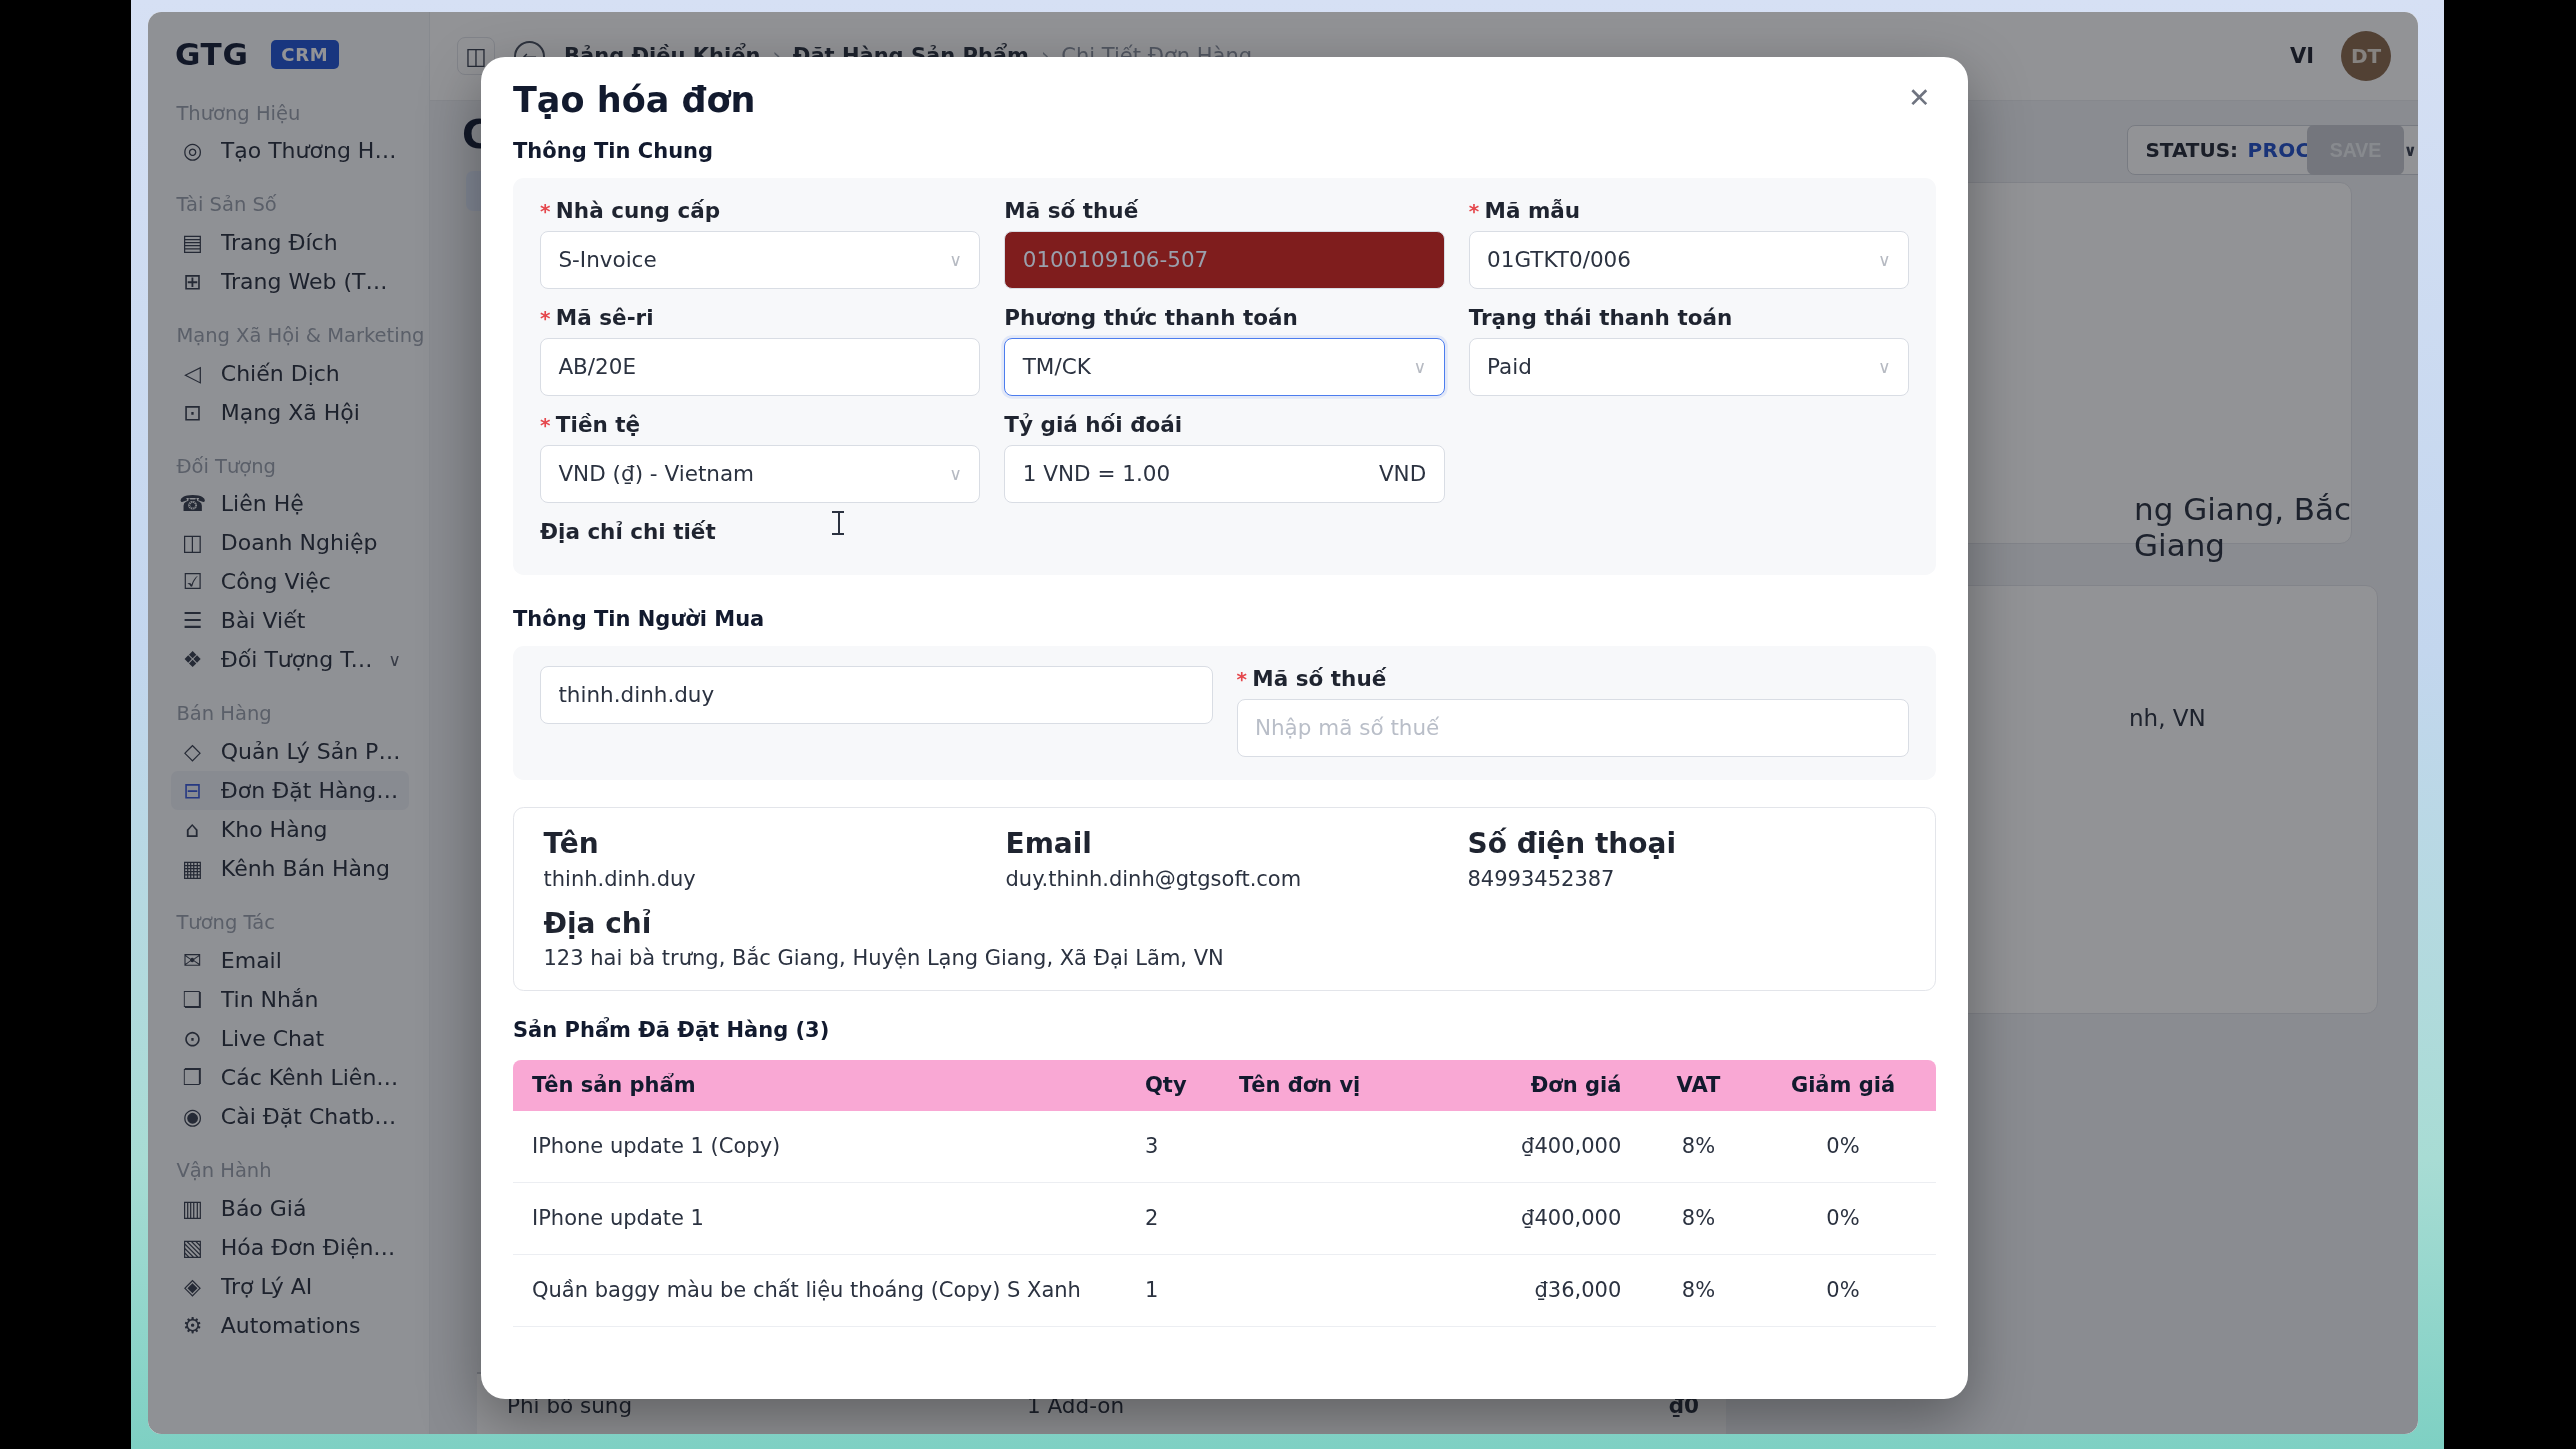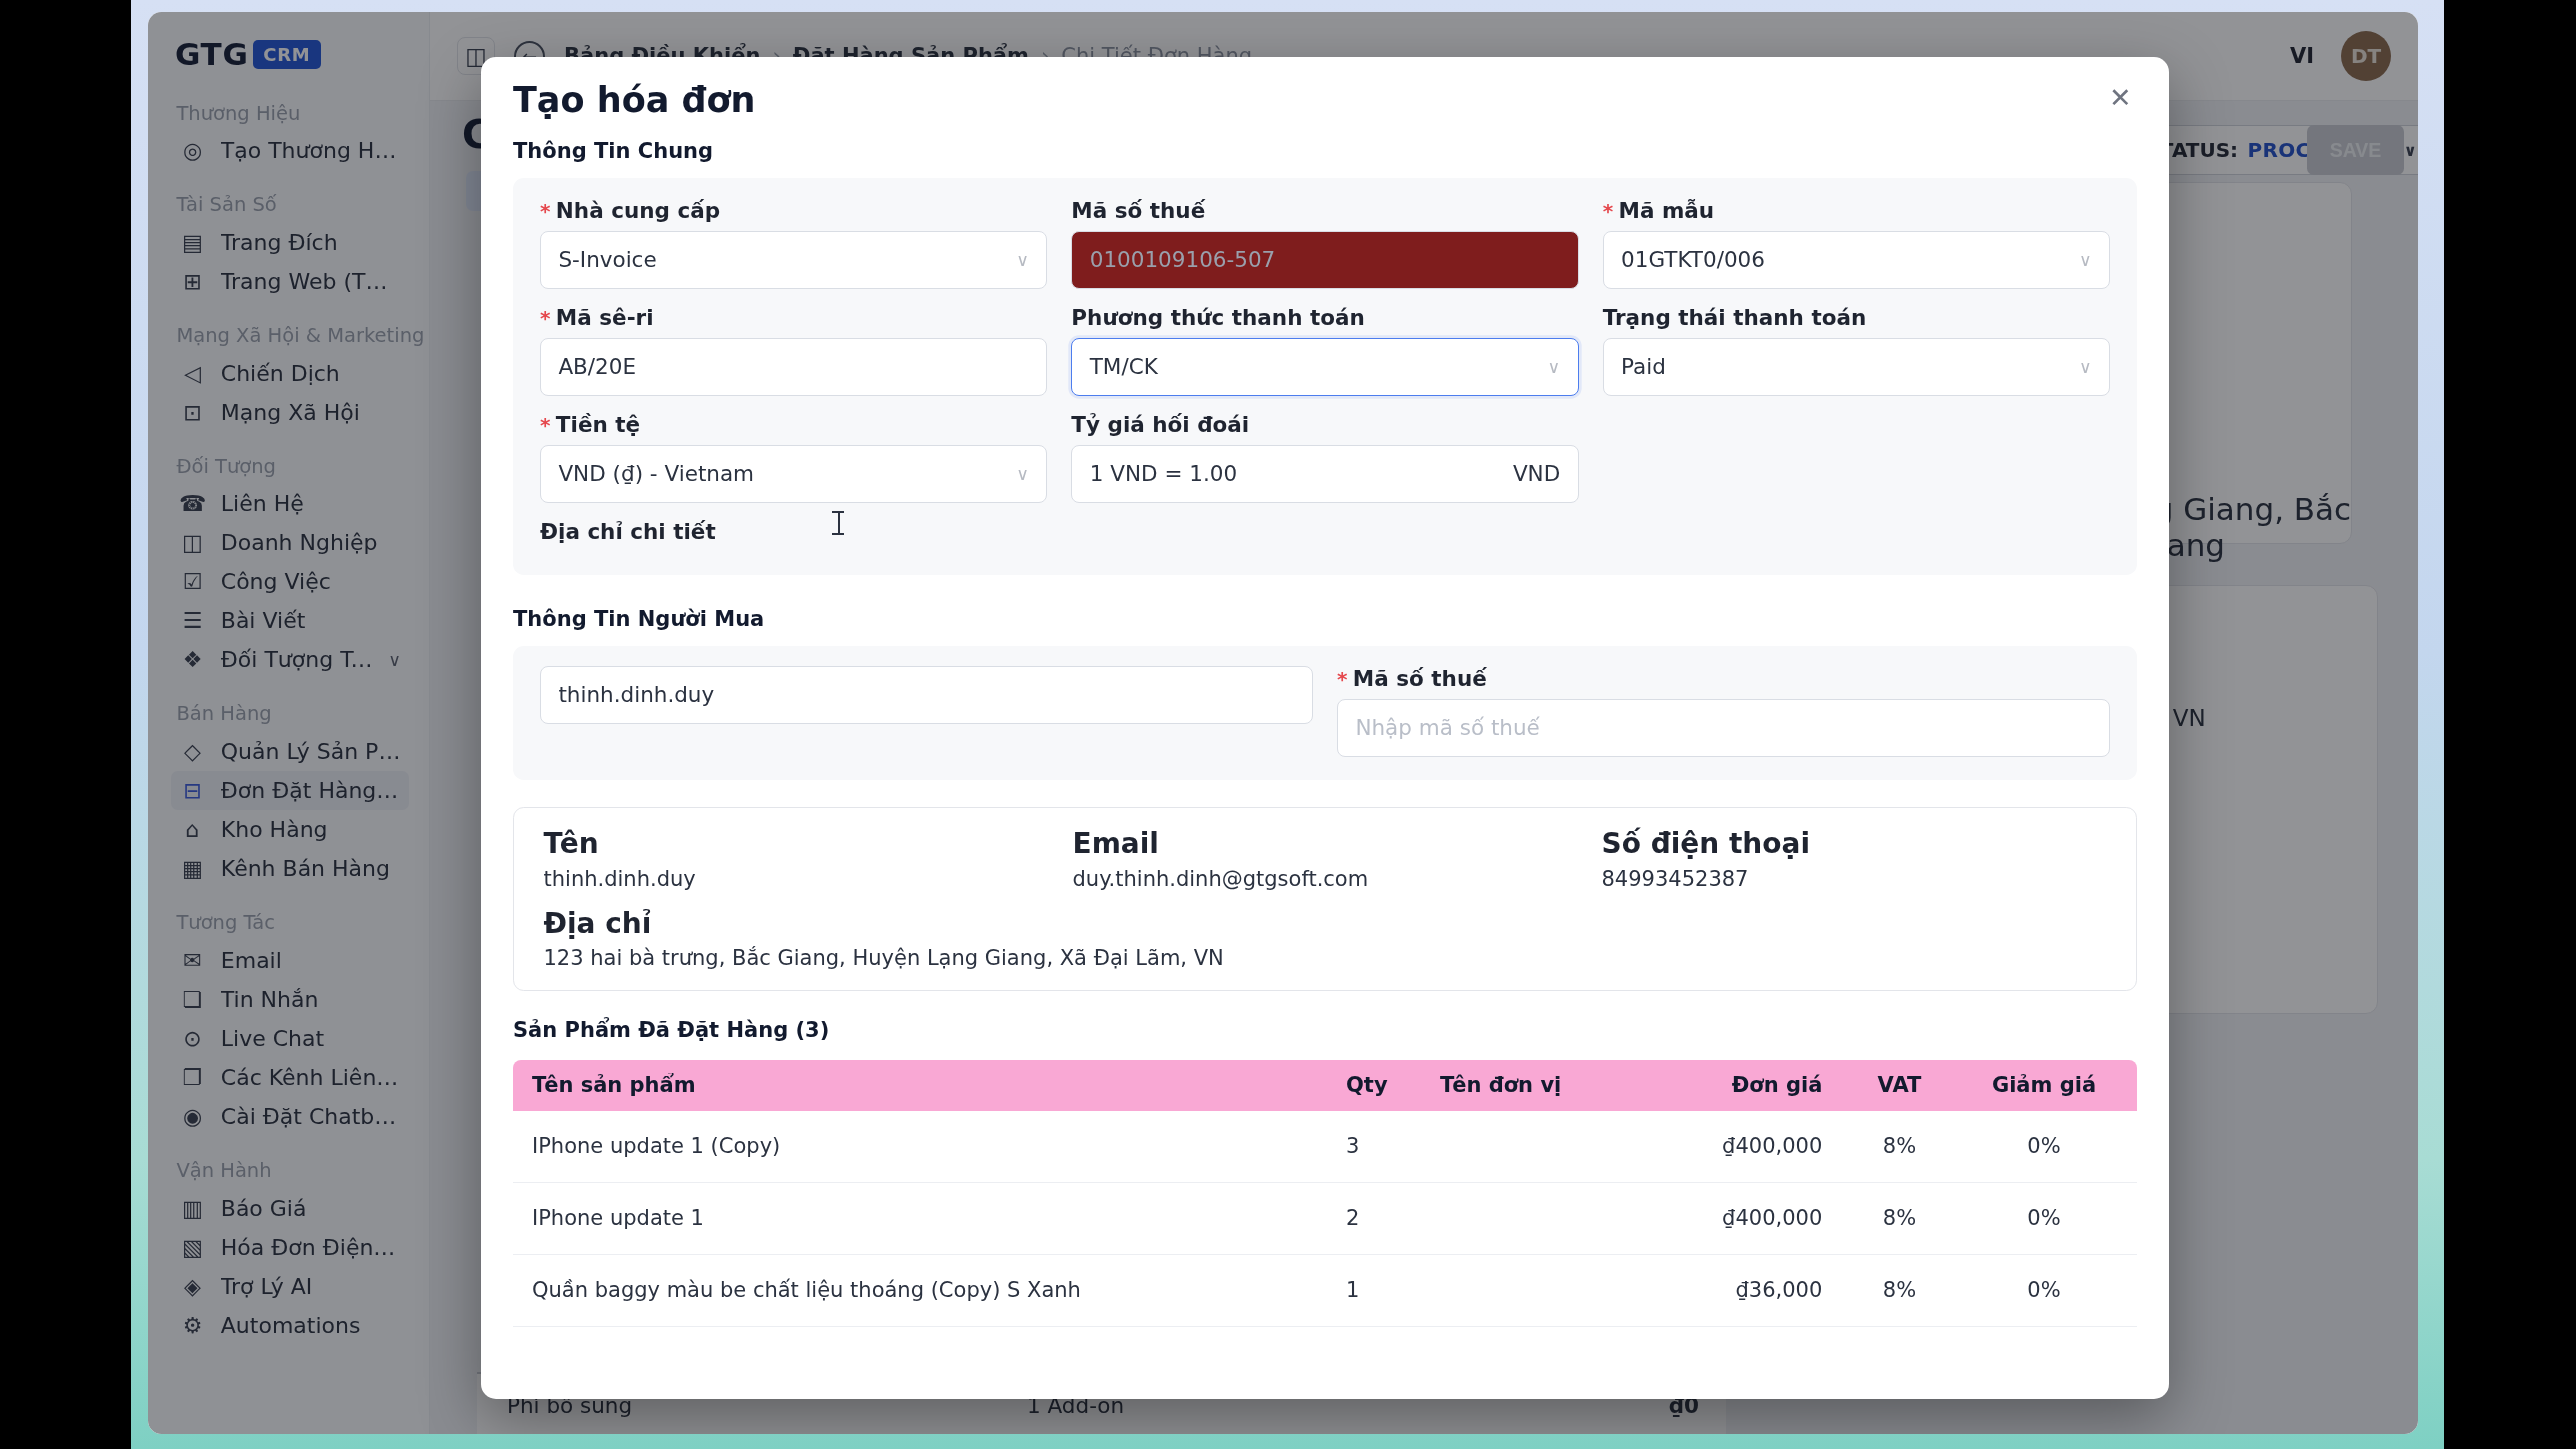--- a/index.html
+++ b/index.html
@@ -8,21 +8,21 @@
 
   .wallpaper { position:absolute; left:131px; top:0; width:2313px; height:1449px;
     background:linear-gradient(180deg,#d6e0f4 0%,#c3d6ee 45%,#a8dcd4 80%,#7ed0c3 100%); }
 
   .app { position:absolute; left:148px; top:12px; width:2270px; height:1422px;
     background:#fff; border-radius:13.4px; overflow:hidden; display:flex; }
 
   
   .sidebar { width:282px; min-width:282px; background:#fafbfd; border-right:1.3px solid #eceef2;
     padding:20px 20px 13.4px 23px; overflow:hidden; }
-  .logo-row { display:flex; align-items:center; gap:4px; padding:4px 0 6.7px 4px; }
+  .logo-row { display:flex; align-items:center; gap:22px; padding:4px 0 6.7px 4px; }
   .logo-text { font-size:31px; font-weight:700; color:#161f38; letter-spacing:0.7px; }
   .logo-badge { background:#2457d6; color:#fff; font-size:18px; font-weight:700;
     padding:4px 10.7px; border-radius:5px; letter-spacing:0.7px; }
   .sb-label { color:#9aa1ad; font-size:19.5px; margin:23px 0 6.7px 5.4px; white-space:nowrap; }
   .sb-item { display:flex; align-items:center; gap:14.8px; height:39px; padding:0 8px;
     border-radius:6.7px; font-size:22px; color:#2b3240; white-space:nowrap; overflow:hidden; cursor:pointer; }
   .sb-item.active { background:#edf0f6; }
   .sb-item.active .sb-icon { color:#3b5bdb; }
   .sb-icon { font-size:22px; color:#3a4150; width:27px; text-align:center; flex:none; }
   .sb-text { overflow:hidden; text-overflow:ellipsis; flex:1; }
@@ -64,22 +64,22 @@
   .bg-frag2 { position:absolute; left:1699px; top:604px; font-size:23px; color:#2b3240; }
   .bg-bottomrow { position:absolute; left:47px; top:1271px; width:1249px; height:64px; background:#fff;
     border-top:2px dashed #c8ccd4; display:flex; align-items:center; font-size:21.5px; color:#2b3240; }
   .bg-bottomrow .b1 { margin-left:30px; }
   .bg-bottomrow .b2 { position:absolute; left:550px; }
   .bg-bottomrow .b3 { position:absolute; right:27px; font-weight:600; }
 
   .overlay { position:absolute; inset:0; background:rgba(13,16,22,0.45); z-index:40; }
 
   
-  .modal { position:absolute; left:333px; top:45px; width:1688px; height:1342px; background:#fff;
-    border-radius:15px; z-index:60; box-shadow:0 20px 60px rgba(0,0,0,0.35);
+  .modal { position:absolute; left:333px; top:45px; width:1487px; height:1342px; background:#fff;
+    border-radius:24px; z-index:60; box-shadow:0 20px 60px rgba(0,0,0,0.35);
     display:flex; flex-direction:column; padding:23px 32px 27px; overflow:hidden; }
   .m-head { display:flex; align-items:flex-start; margin-bottom:19px; }
   .m-title { font-size:35px; font-weight:700; color:#121a2e; }
   .m-close { margin-left:auto; font-size:27px; color:#6f7480; background:none; border:none;
     line-height:1; padding:5.4px; cursor:pointer; }
   .m-h2 { font-size:21px; font-weight:700; color:#121a2e; margin-bottom:14.8px; }
   .grp { background:#f7f8fa; border-radius:10.7px; padding:20px 27px 23px; margin-bottom:5.4px; }
   .grid3 { display:grid; grid-template-columns:1fr 1fr 1fr; column-gap:24px; row-gap:16px; }
   .grid2 { display:grid; grid-template-columns:1fr 1fr; column-gap:24px; }
   .lbl { font-size:21.5px; font-weight:600; color:#1f2430; margin-bottom:8px; display:flex; gap:5.4px; align-items:baseline; }

